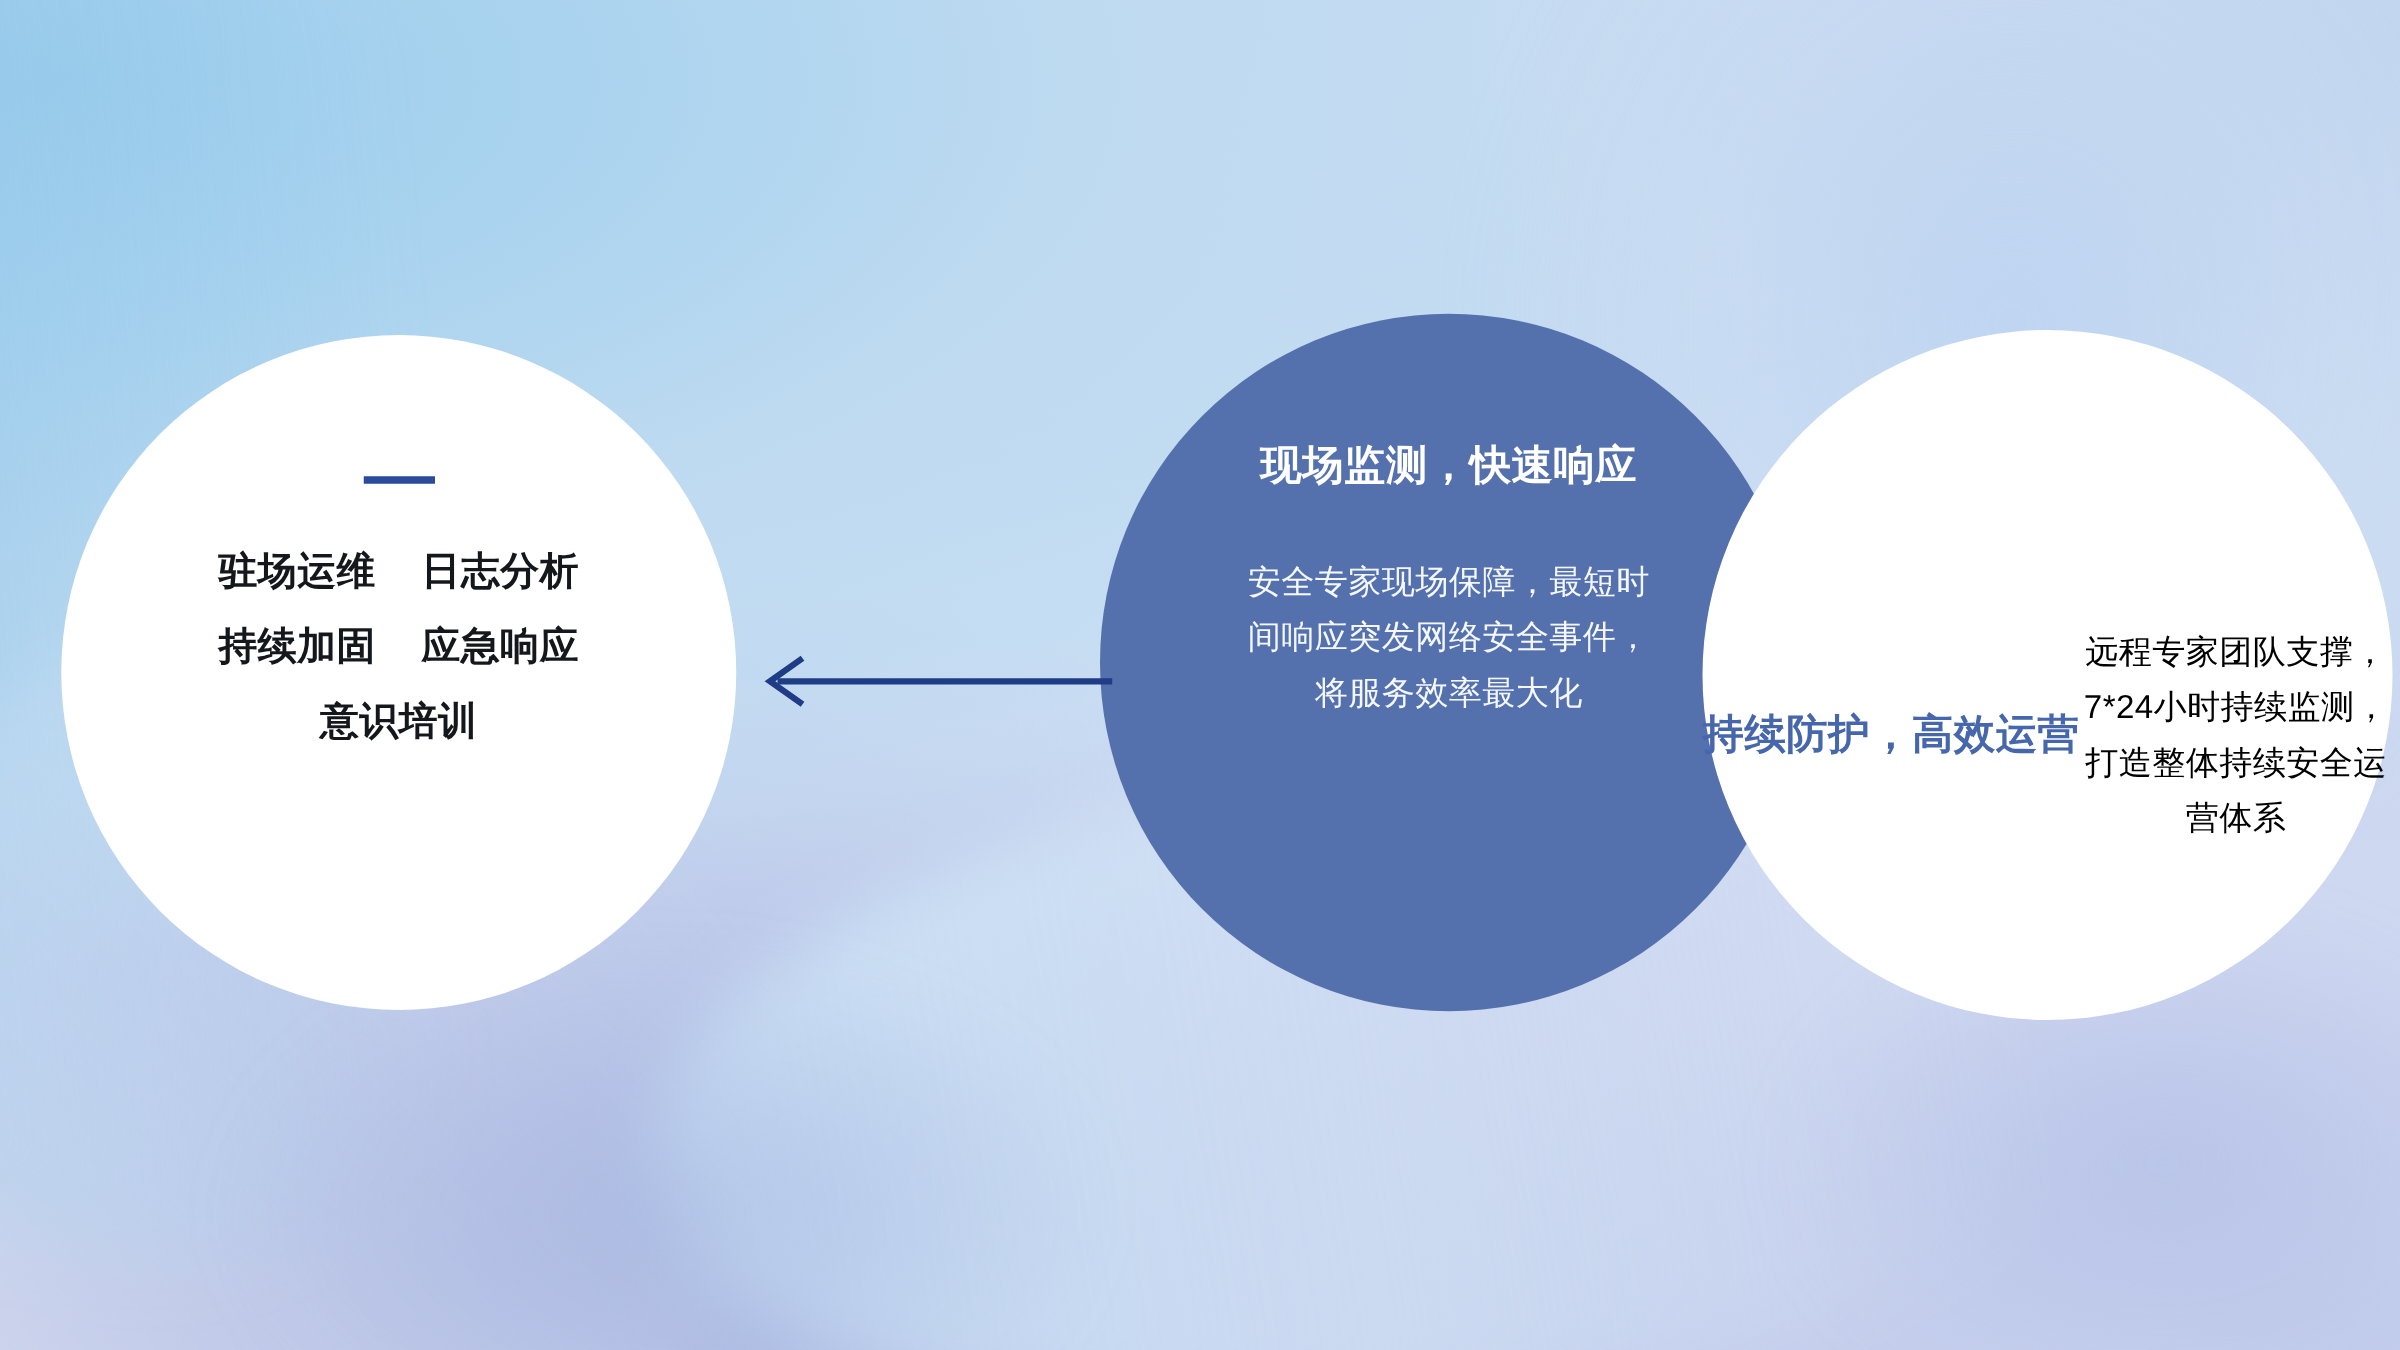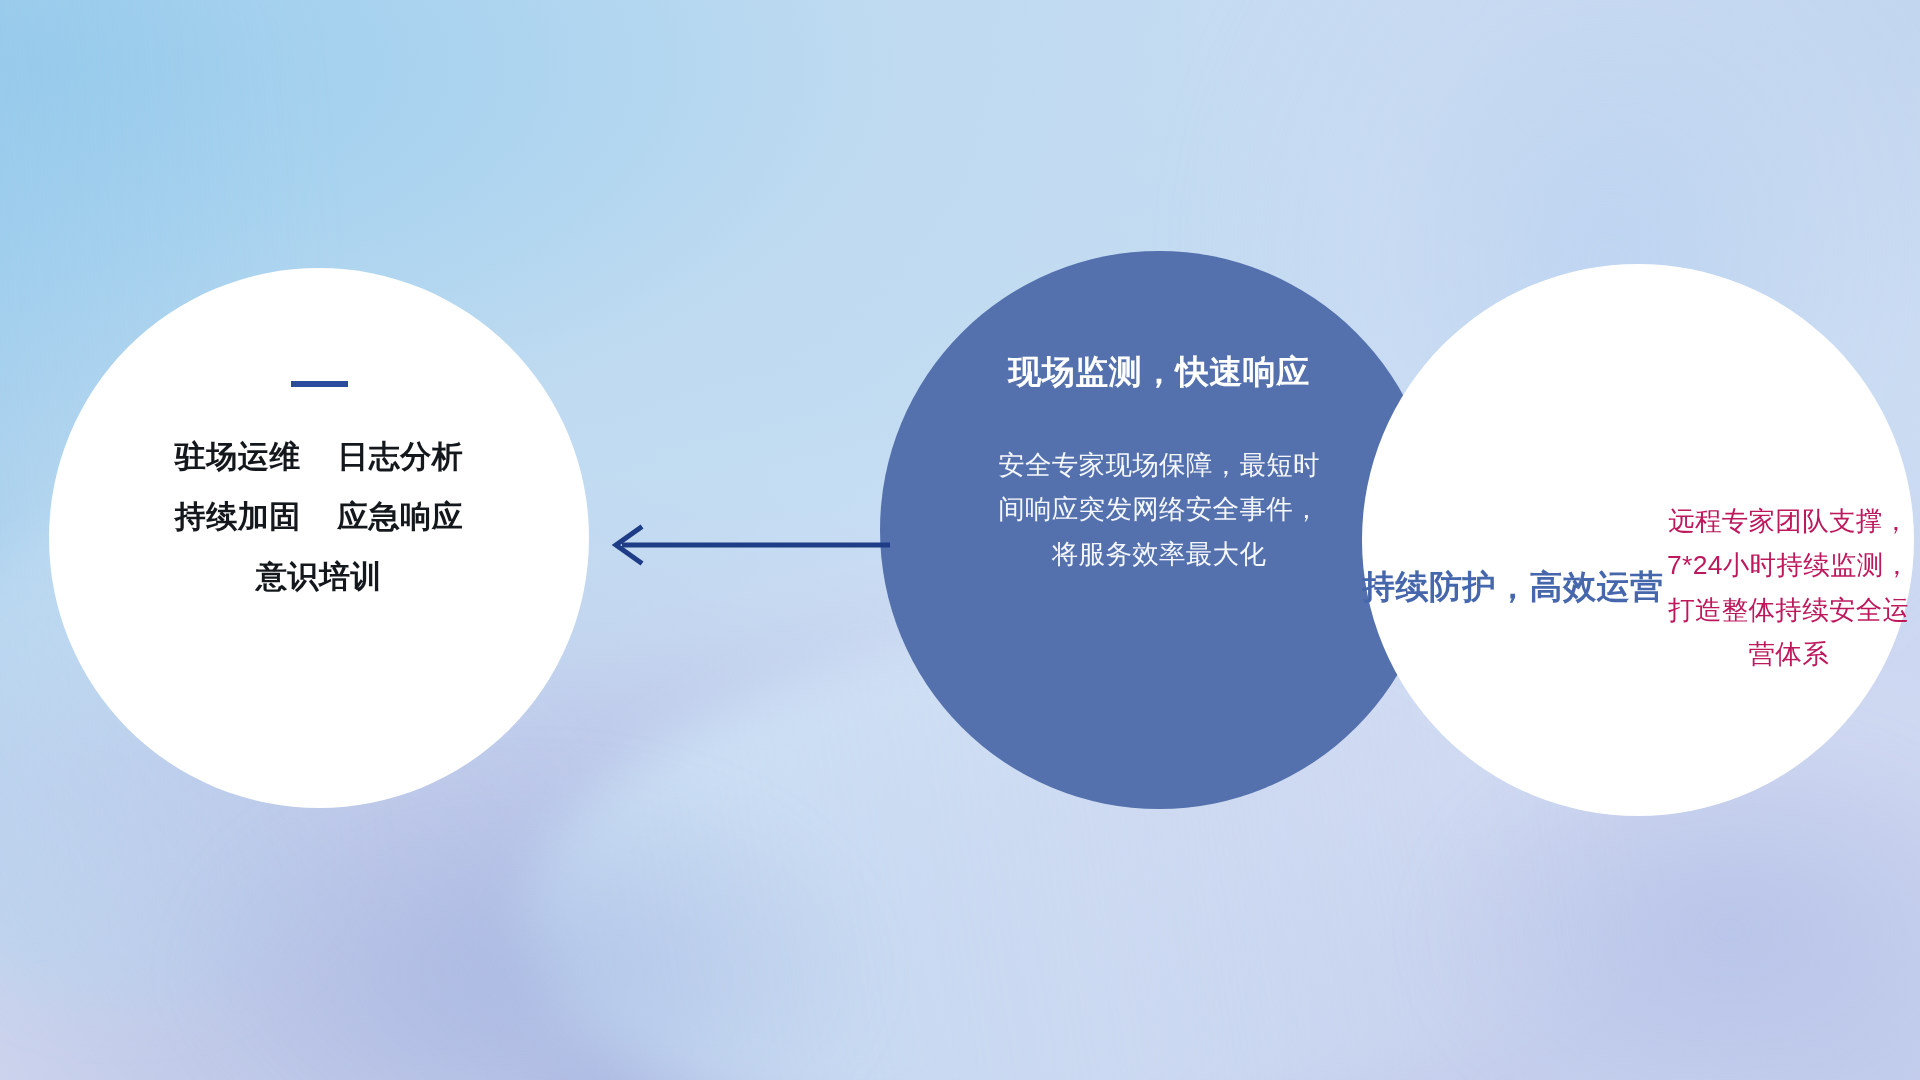--- a/index.html
+++ b/index.html
@@ -165,21 +165,21 @@
   }
   .right-title {
     color: #4767ad;
     font-weight: bold;
     font-size: 33px;
     letter-spacing: 0.5px;
     white-space: nowrap;
   }
   .right-body {
     width: 440px;
-    color: #be185d;
+    color: #000000;
     font-size: 26.5px;
     line-height: 1.67;
     text-align: center;
     letter-spacing: 0.3px;
   }
   
   .arrow-wrap {
     position: absolute;
     left: 600px;
     top: 518px;

